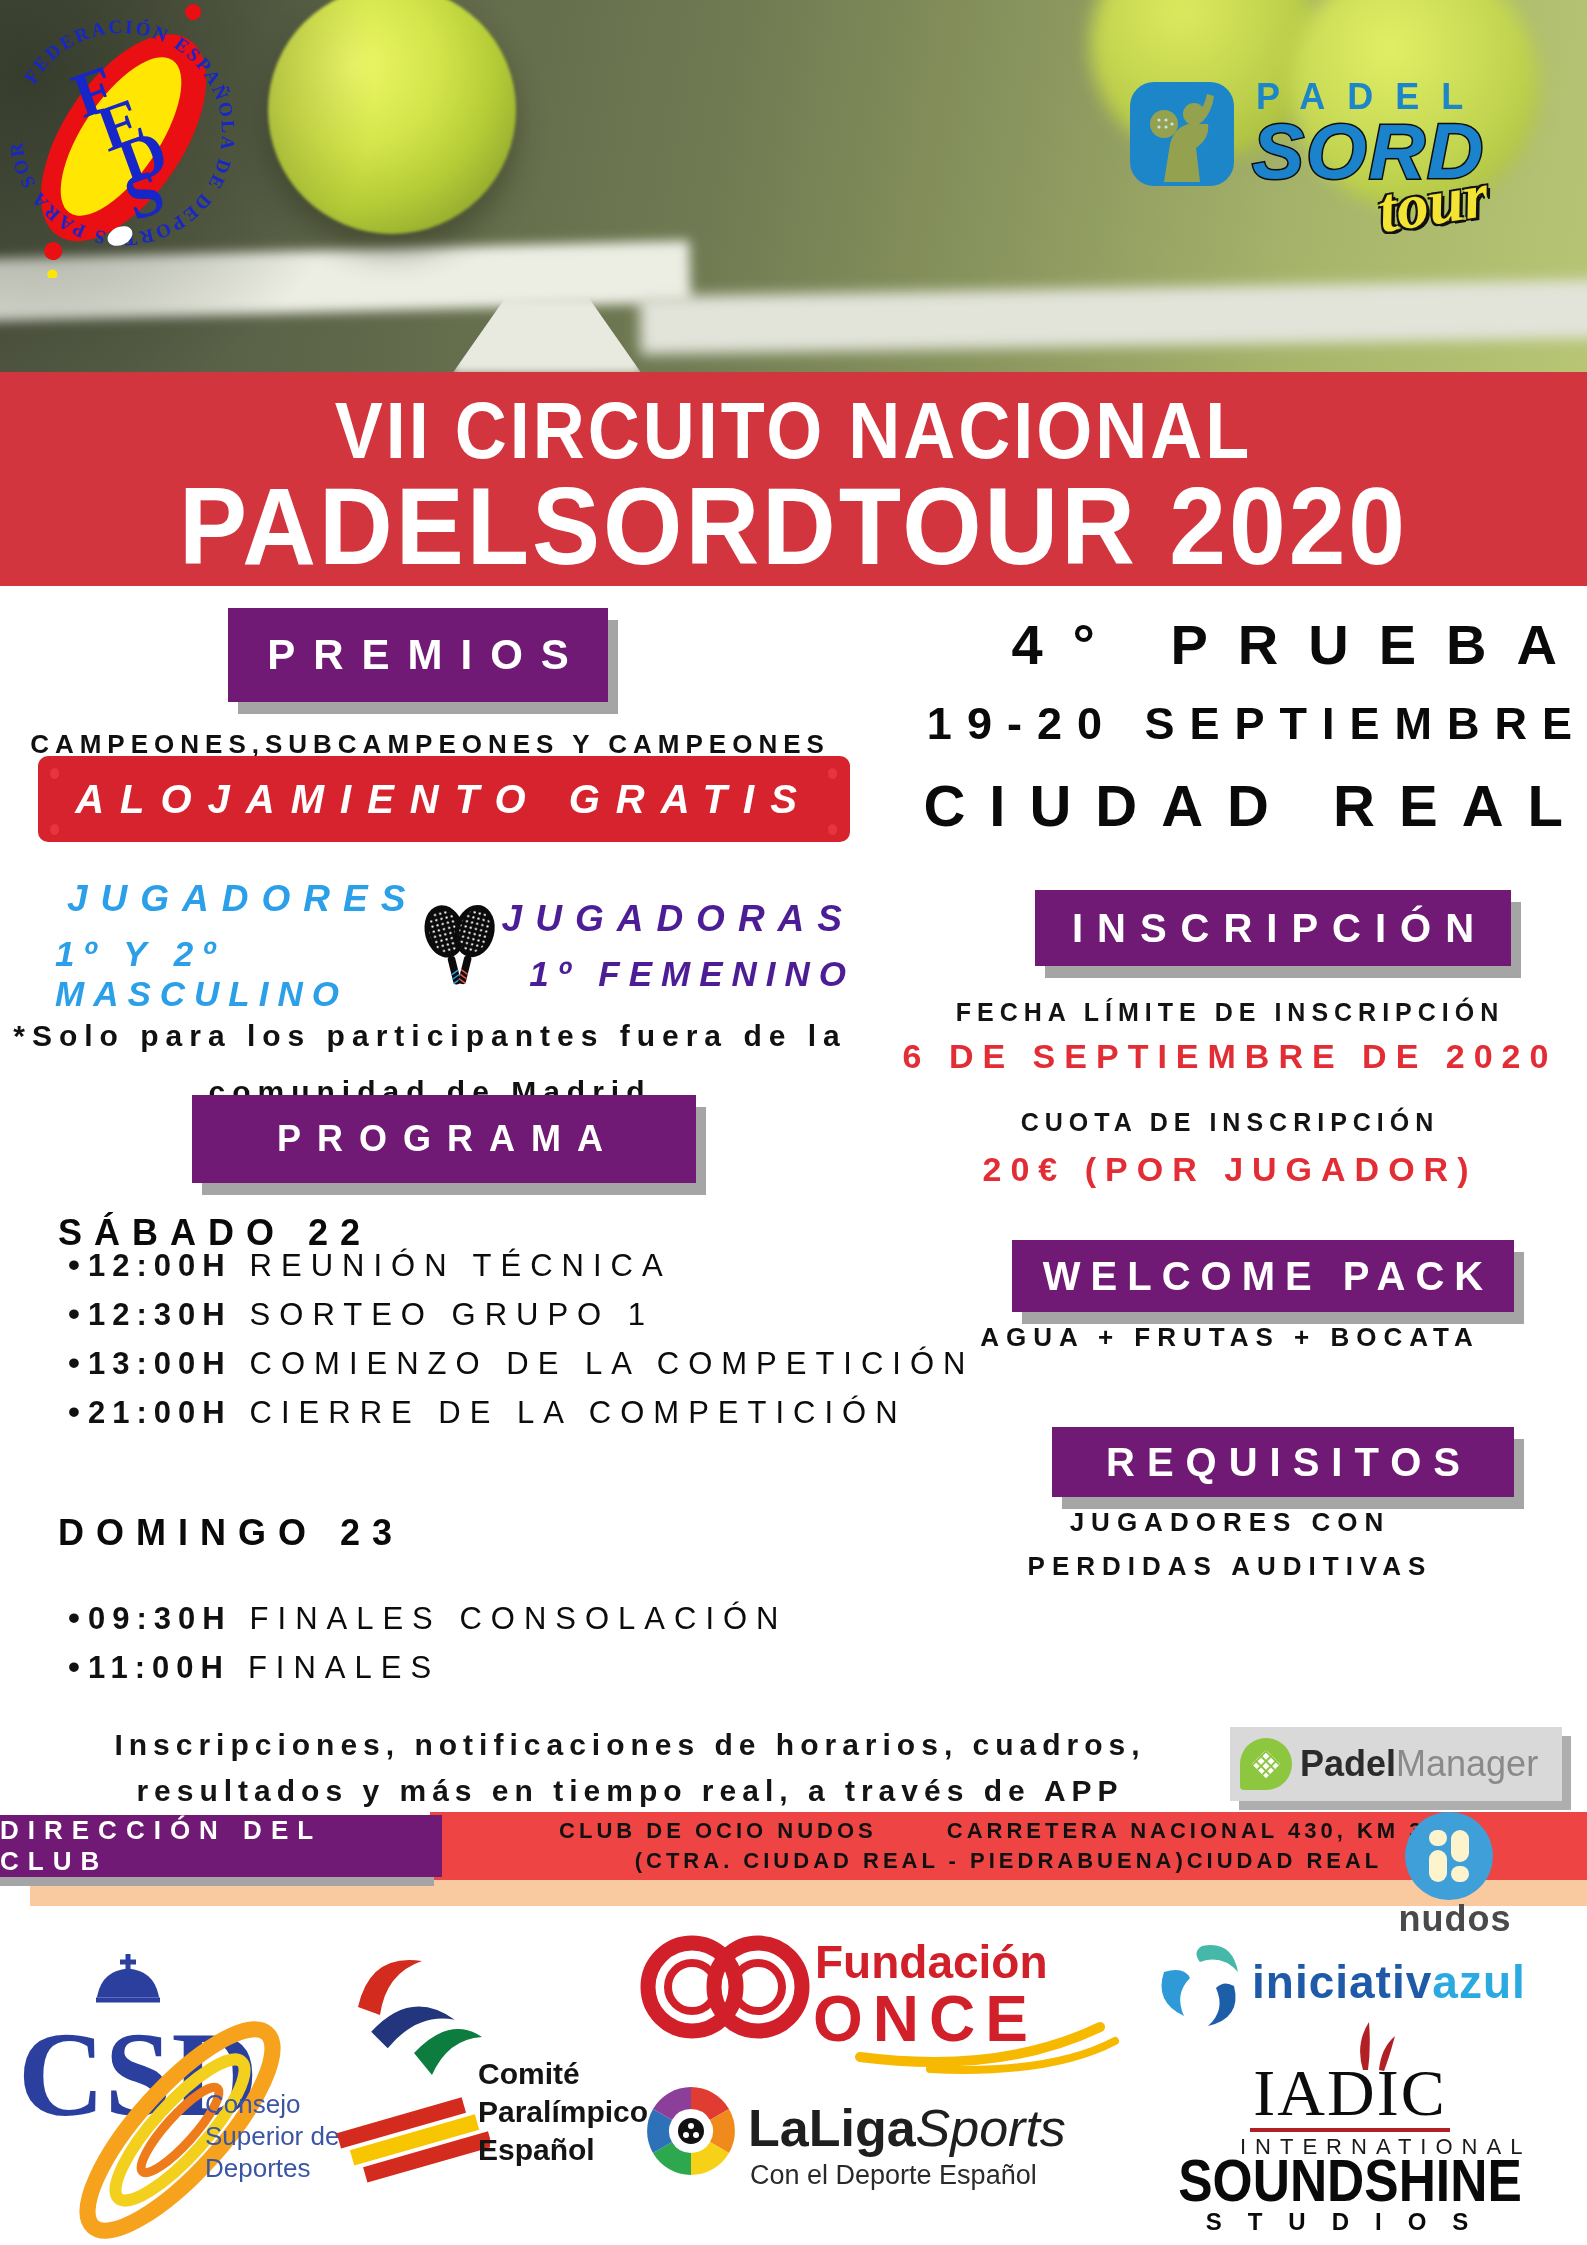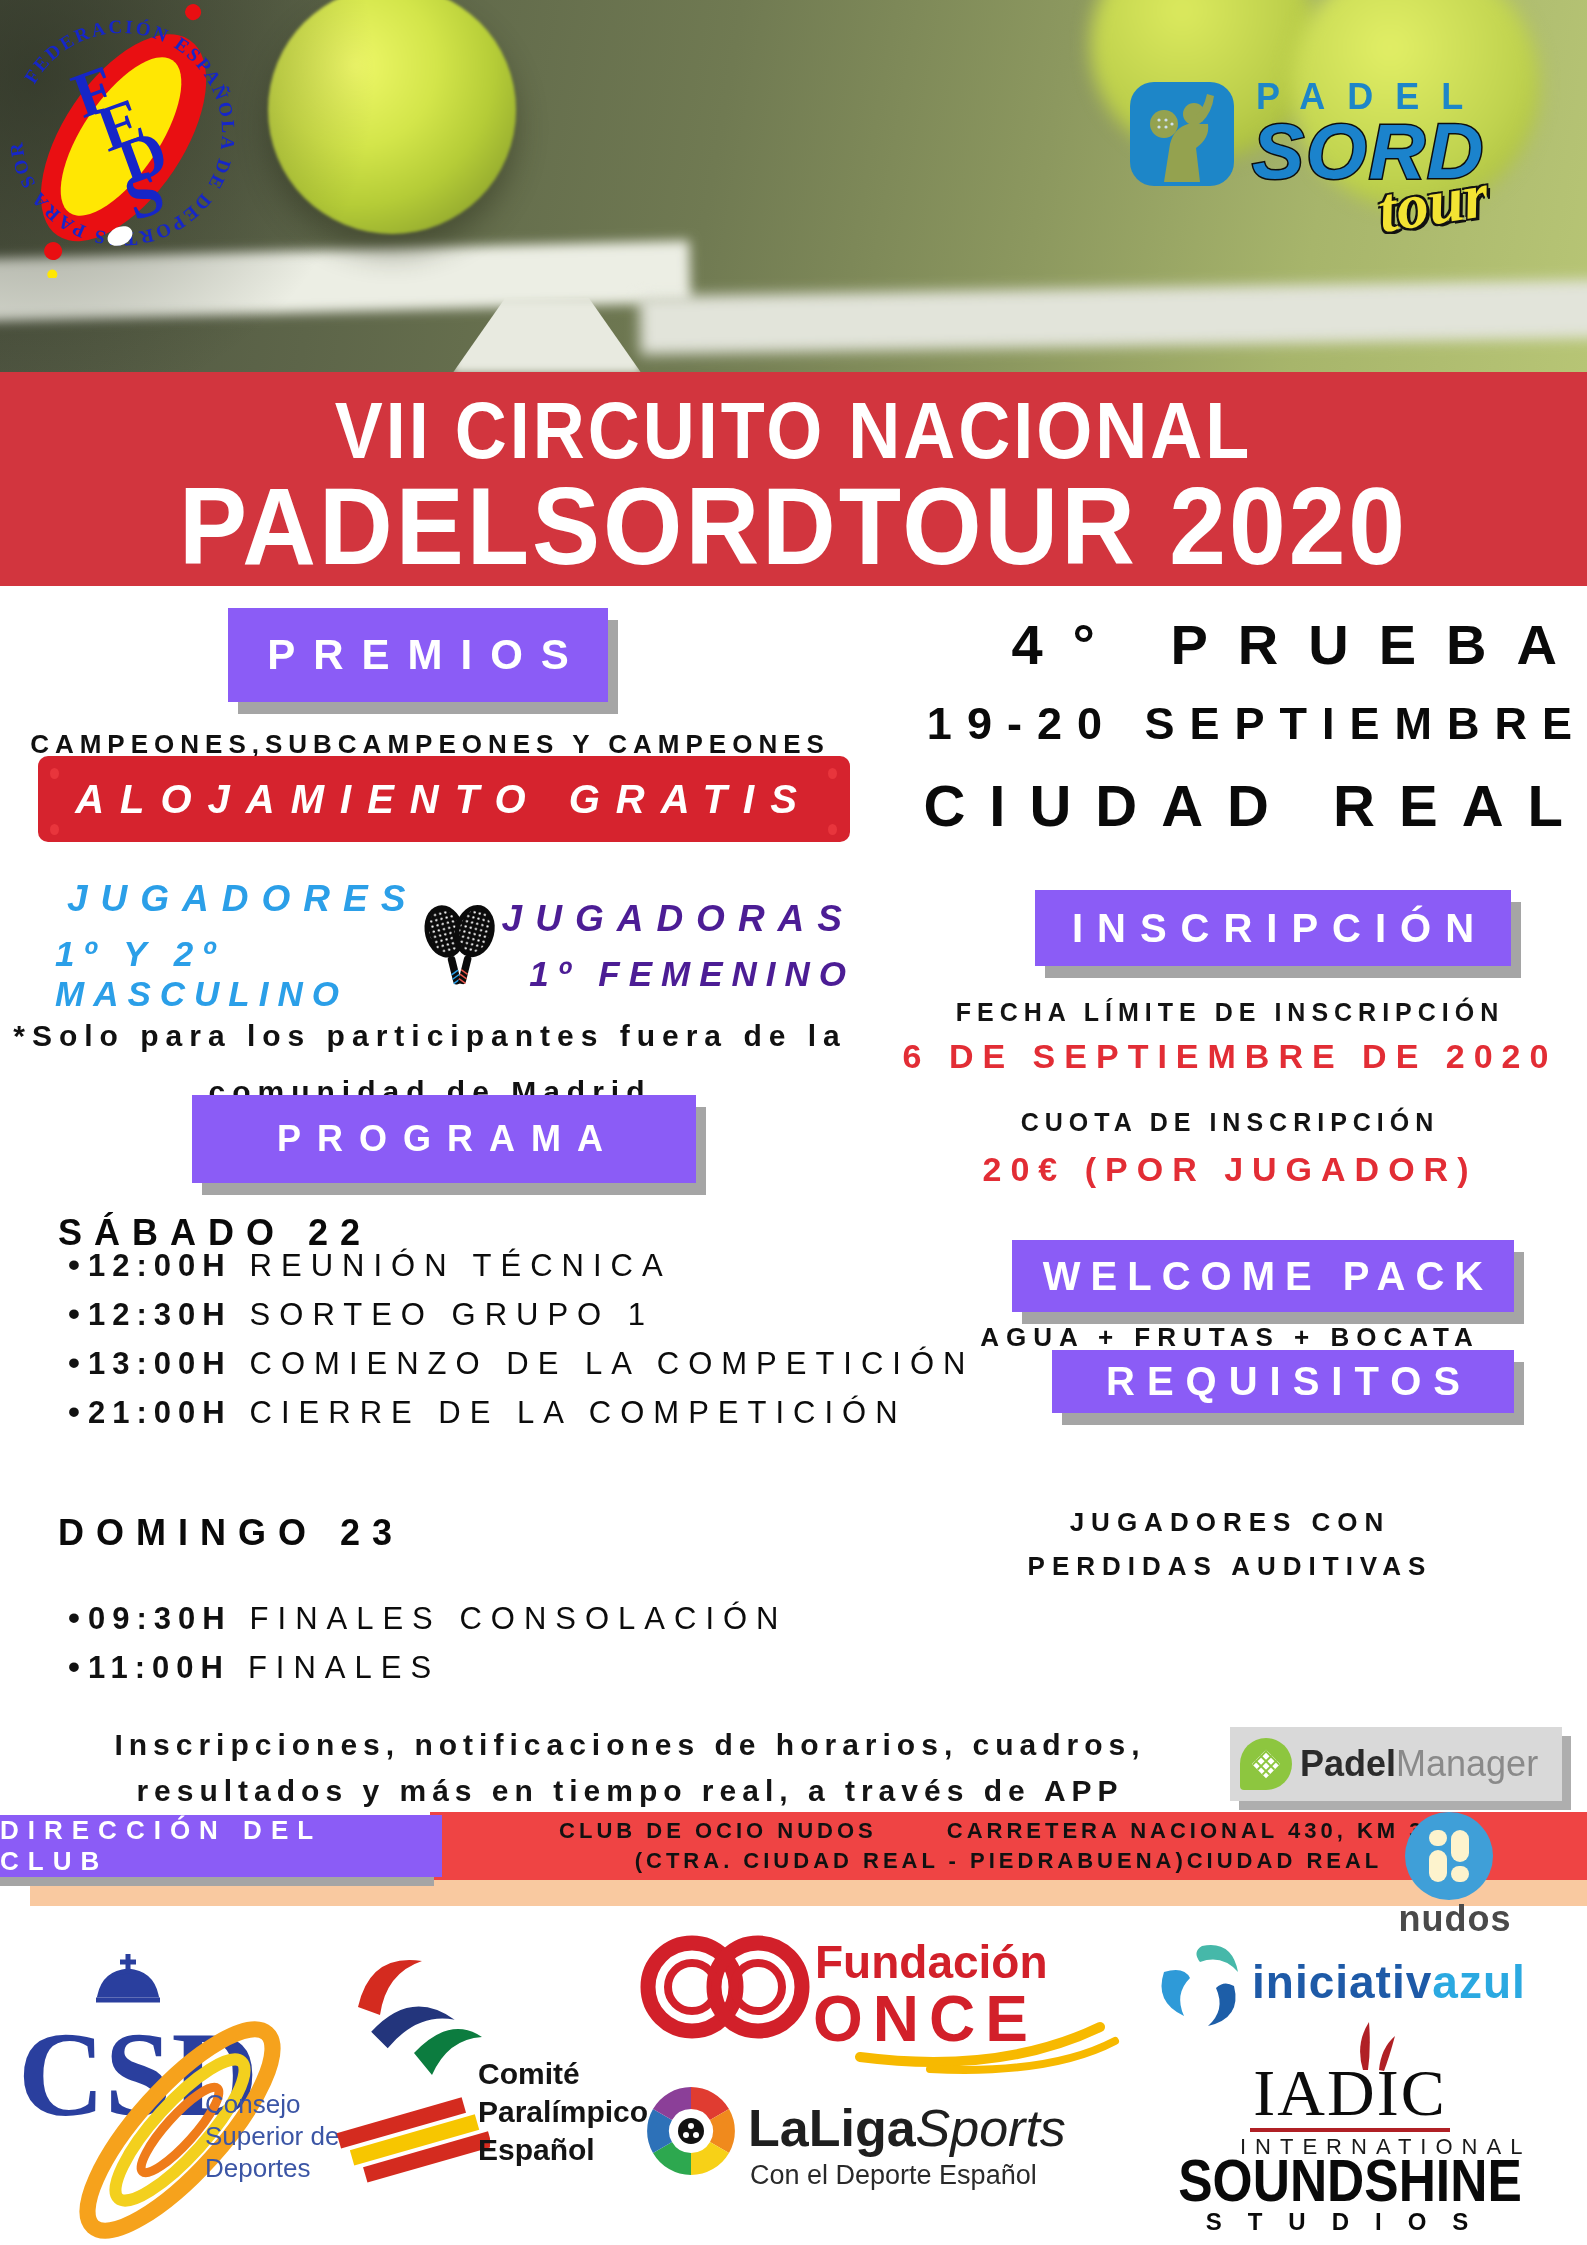--- a/index.html
+++ b/index.html
@@ -33,26 +33,26 @@
   #ps-tour{left:250px;top:108px;font-size:64px;font-weight:bold;font-style:italic;
            font-family:"Liberation Serif",serif;color:#f3e333;transform:rotate(-9deg);
            text-shadow:-2px -2px 0 #111,2px -2px 0 #111,-2px 2px 0 #111,3px 3px 0 #111;}
   
   #redbar{left:0;top:372px;width:1587px;height:214px;background:#d2353e;}
   #title1{left:0;top:390px;width:1587px;text-align:center;color:#fff;font-weight:bold;
           font-size:72px;letter-spacing:3px;transform:scale(1,1.1);}
   #title2{left:0;top:468px;width:1587px;text-align:center;color:#fff;font-weight:bold;
           font-size:102px;letter-spacing:3px;transform:scale(1,1.08);}
   
-  .hbox{background:#8b5cf6;color:#fff;font-weight:bold;box-shadow:10px 12px 0 #a5a5a5;}
+  .hbox{background:#701a75;color:#fff;font-weight:bold;box-shadow:10px 12px 0 #a5a5a5;}
   #box-premios{left:228px;top:608px;width:362px;height:94px;font-size:42px;letter-spacing:18px;padding-left:18px;}
   #box-programa{left:192px;top:1095px;width:496px;height:88px;font-size:36px;letter-spacing:16px;padding-left:8px;}
   #box-inscripcion{left:1035px;top:890px;width:462px;height:76px;font-size:40px;letter-spacing:14px;padding-left:14px;}
   #box-welcome{left:1012px;top:1240px;width:492px;height:72px;font-size:40px;letter-spacing:10px;padding-left:10px;}
-  #box-requisitos{left:1052px;top:1350px;width:450px;height:63px;font-size:40px;letter-spacing:12px;padding-left:12px;}
+  #box-requisitos{left:1052px;top:1427px;width:450px;height:70px;font-size:40px;letter-spacing:12px;padding-left:12px;}
   #box-direccion{left:0px;top:1815px;width:442px;height:62px;font-size:26px;letter-spacing:9px;
                  box-shadow:-8px 9px 0 #a5a5a5;}
   
   #premios-body{left:10px;top:722px;width:840px;text-align:center;font-weight:bold;
                 font-size:26px;letter-spacing:6px;line-height:44px;}
   #aloja-banner{left:38px;top:756px;width:812px;height:86px;background:#d6232e;border-radius:10px;
                 color:#fff;font-weight:bold;font-style:italic;font-size:40px;letter-spacing:16px;}
   .pin{width:9px;height:11px;border-radius:50%;background:#e8353c;}
   #jug-row{left:55px;top:878px;width:800px;height:135px;display:flex;align-items:center;justify-content:space-between;}
   .jug-col{display:flex;flex-direction:column;gap:14px;align-items:flex-end;font-weight:bold;font-style:italic;}

